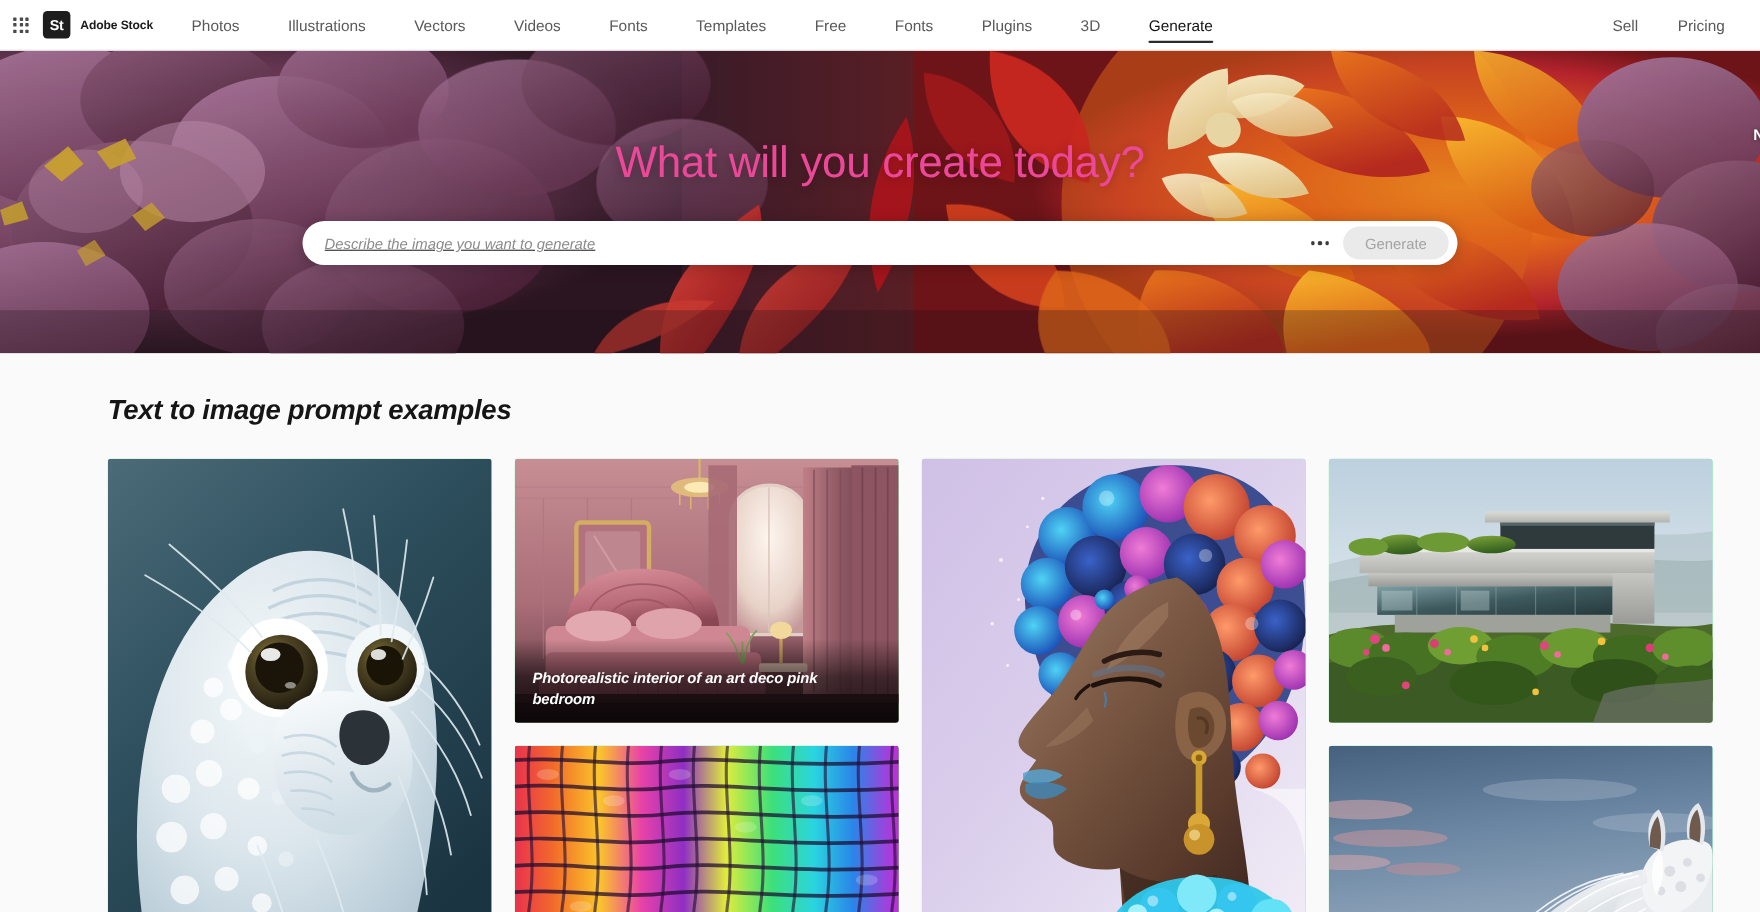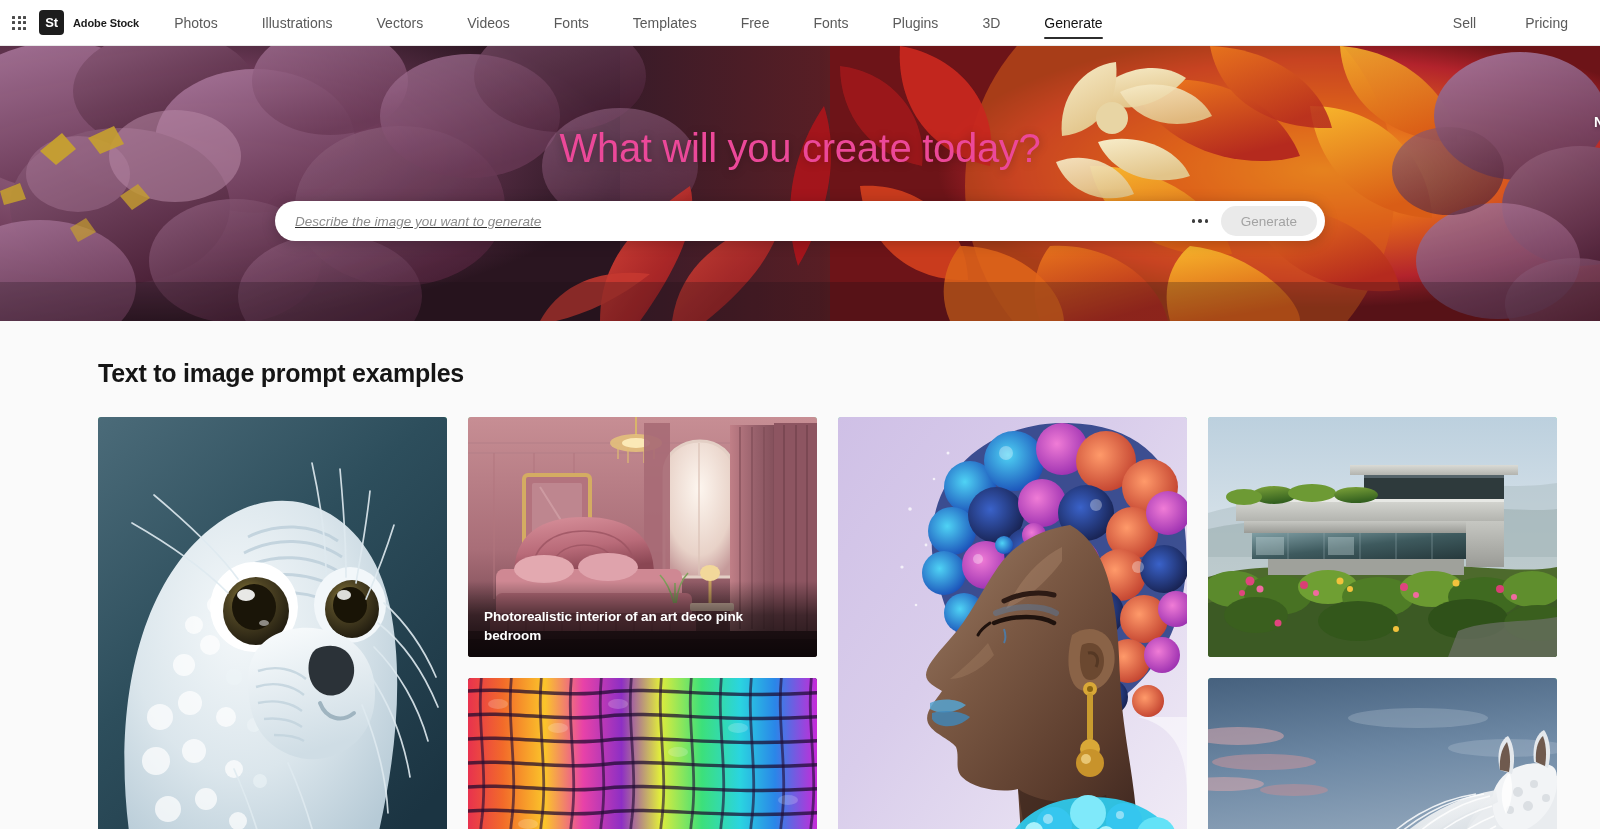--- a/index.html
+++ b/index.html
@@ -95,21 +95,21 @@
     left: 17px; right: 17px;
     bottom: 7px;
     height: 2px;
     background: #2c2c2c;
     border-radius: 1px;
   }
   .nav-right {
     margin-left: auto;
     display: flex;
     align-items: center;
-    gap: 17px;
+    gap: 4px;
   }
   .nav-right .navlink { padding: 0 16px; }
 
   
   .hero {
     position: relative;
     height: 275px;
     overflow: hidden;
     background: #1a0d14;
   }
@@ -197,20 +197,21 @@
     white-space: nowrap;
     text-shadow: 0 1px 4px rgba(0,0,0,0.4);
   }
 
   
   .main {
     background: #fafafa;
     padding: 38px 98px 0 98px;
     height: calc(829px - 46px - 275px);
     overflow: hidden;
+    font-style: italic;
   }
   .section-title {
     font-size: 25px;
     font-weight: 700;
     color: #151515;
     letter-spacing: -0.25px;
   }
   .section-sub {
     font-size: 14.5px;
     color: #4e4e4e;

